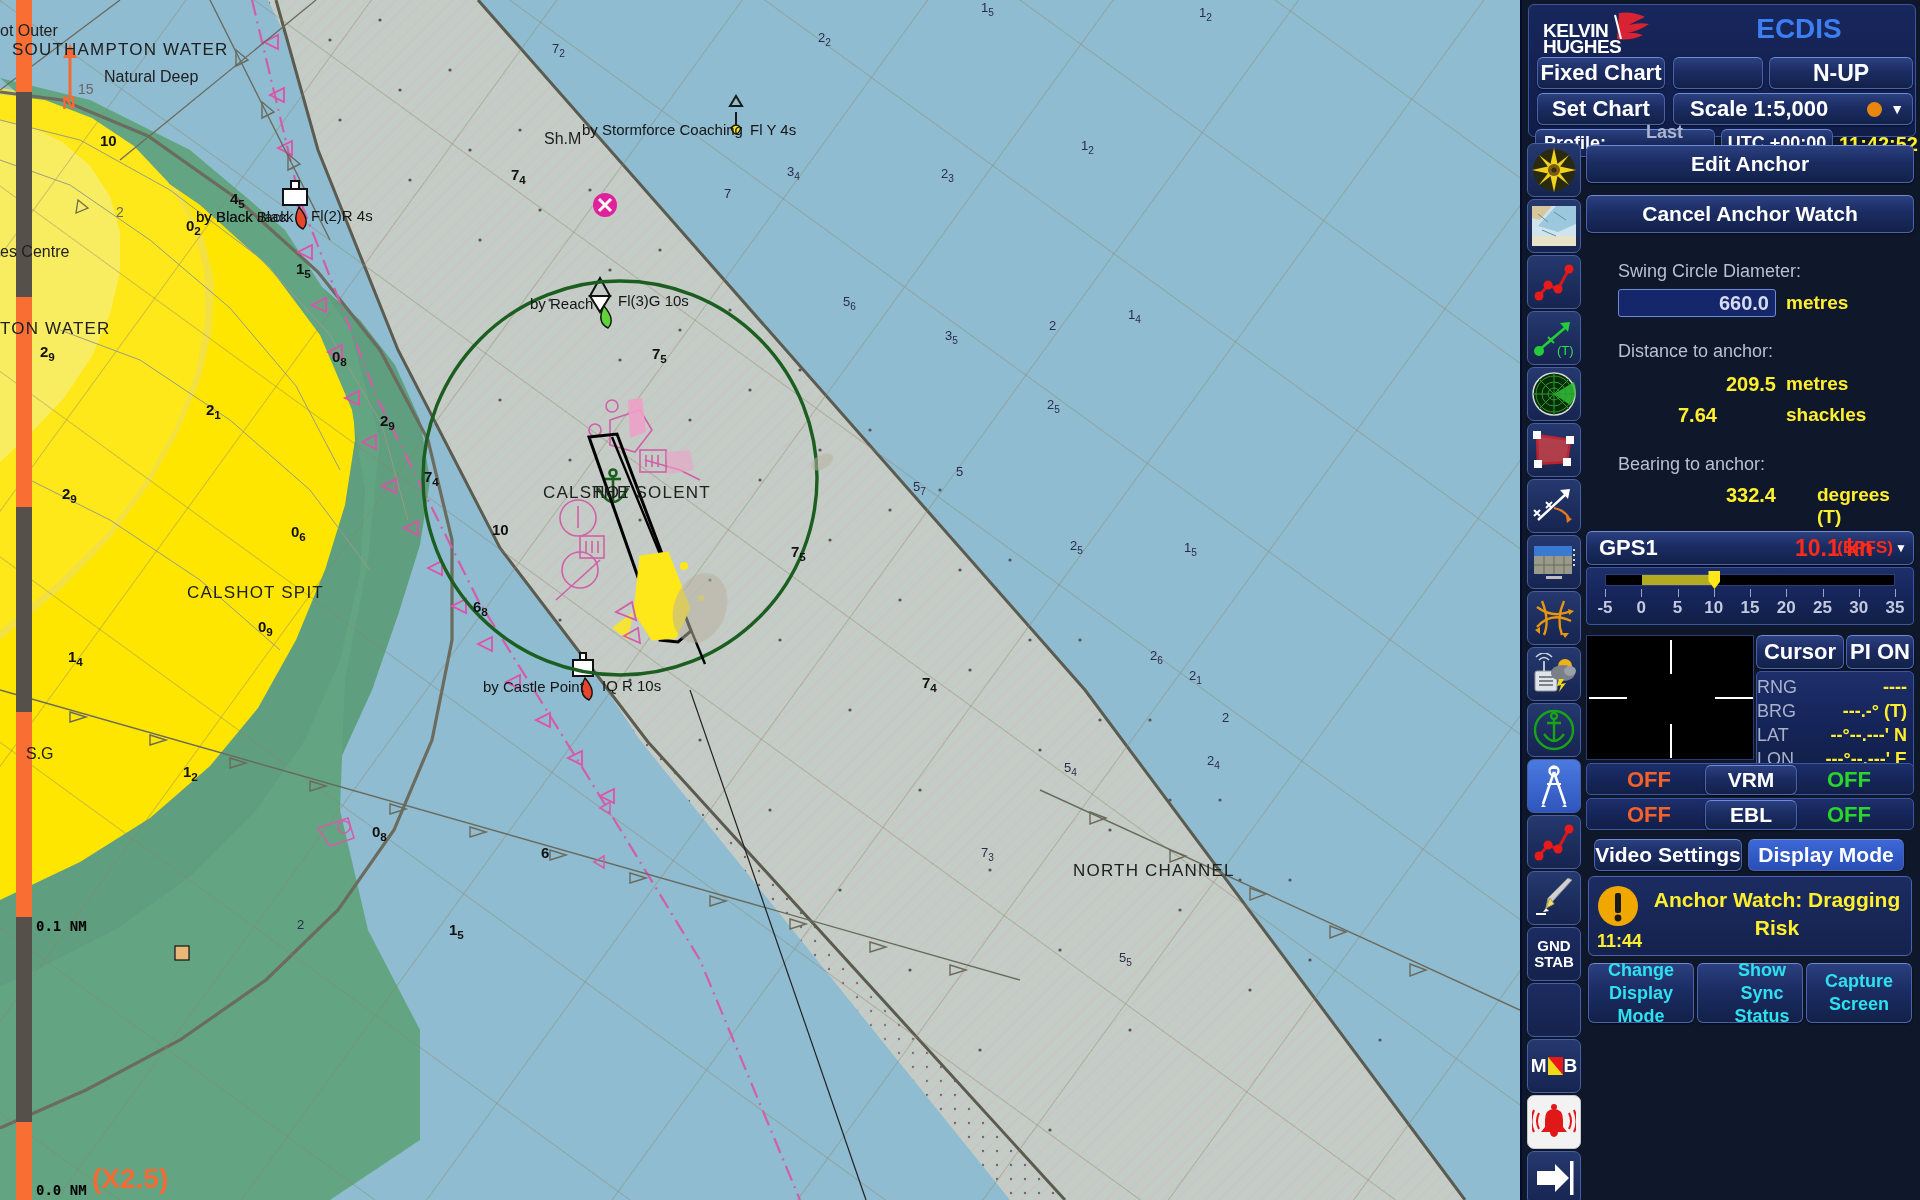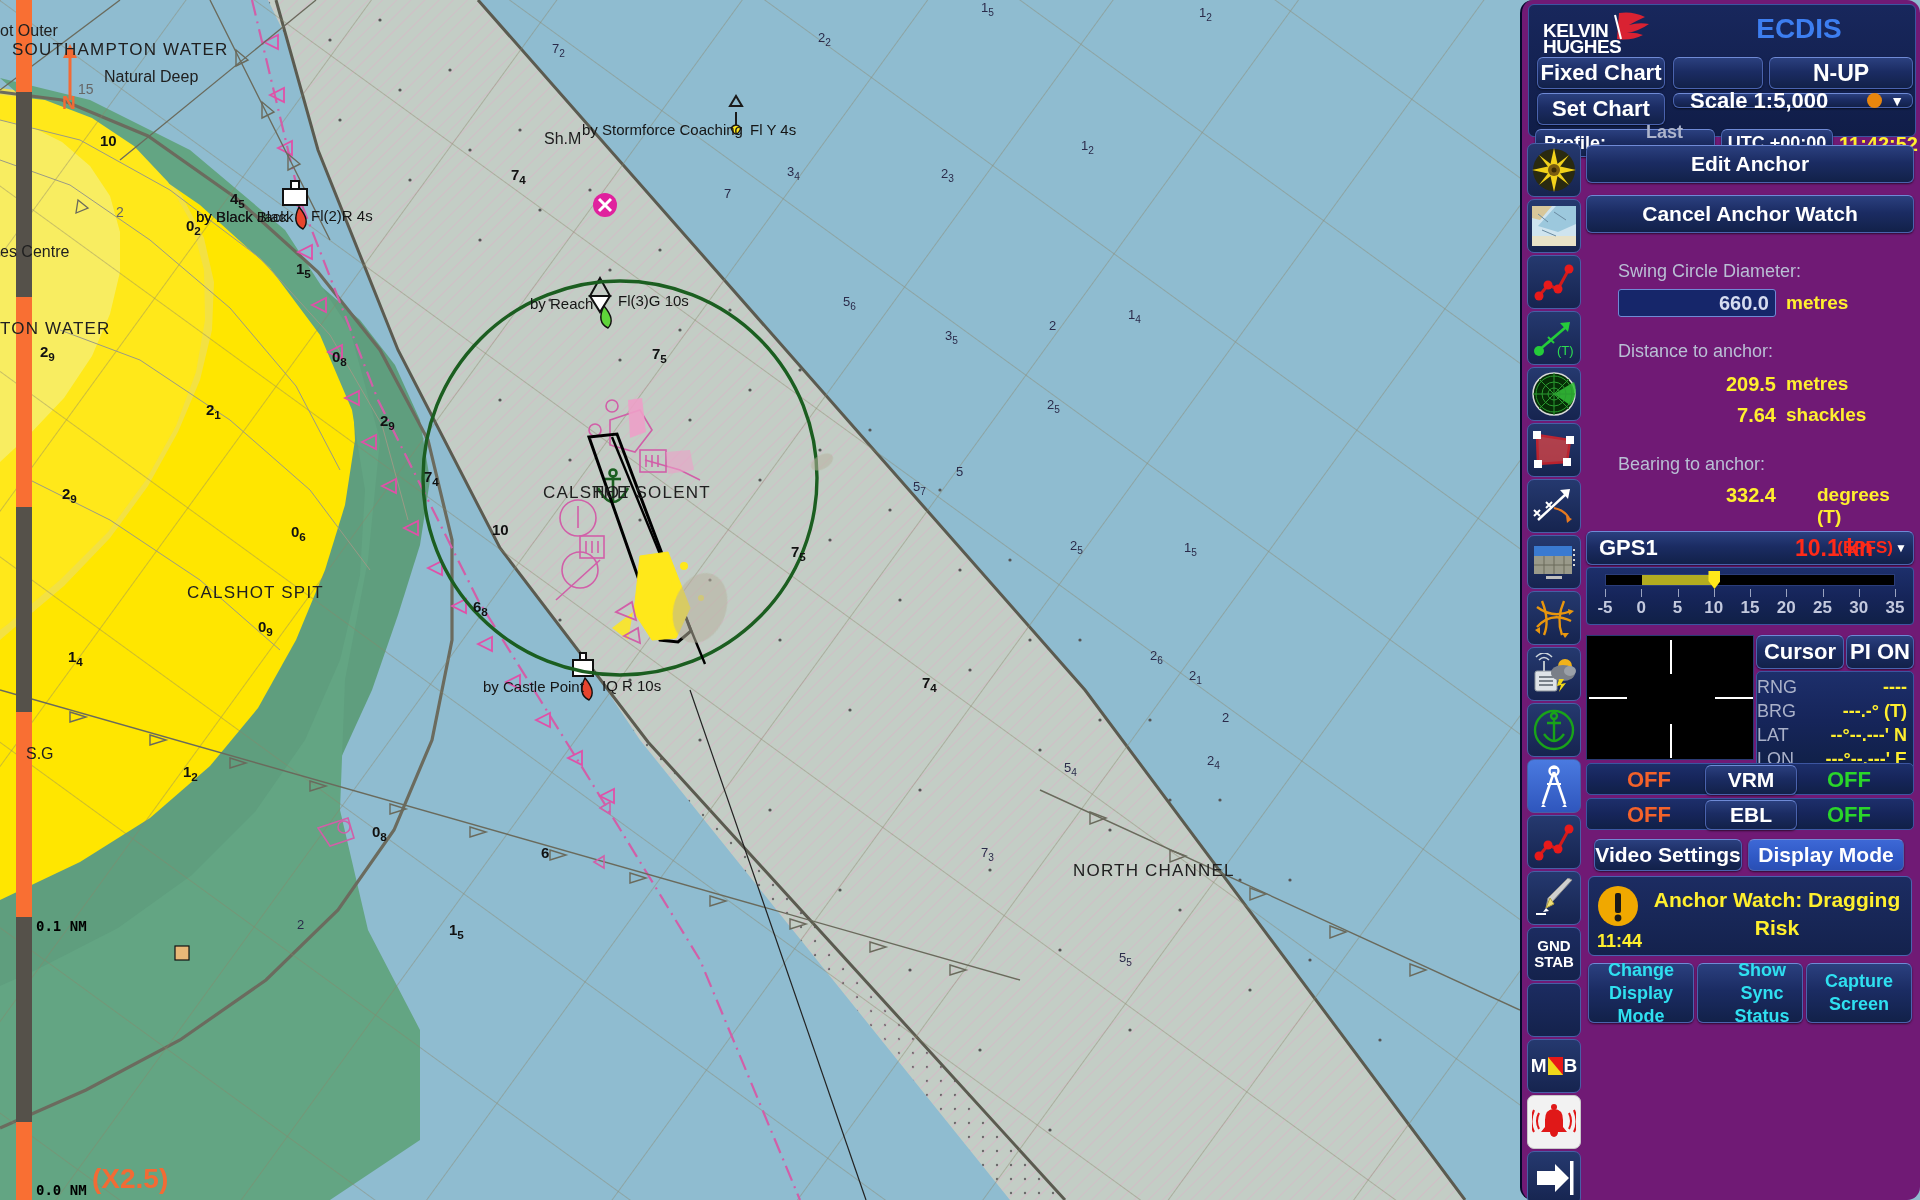--- a/index.html
+++ b/index.html
@@ -40,23 +40,22 @@
 
   
   #scalebar { position:absolute; left:16px; top:0; width:16px; height:1200px; }
   .sb-seg-o { position:absolute; left:0; width:16px; background:#f96f33; }
   .sb-seg-d { position:absolute; left:0; width:16px; background:#55514a; }
 
   
   #panel {
     position: absolute; right: 0; top: 0;
     width: 400px; height: 1200px;
-    background: #701a75;
+    background: #0f172a;
     border-left: 2px solid #05092a;
-    border-radius: 13px;
   }
   .pnl-box {
     background: linear-gradient(180deg,#1d2f6b 0%, #16255a 50%, #102047 100%);
     border: 1px solid #3c55a0;
     border-radius: 5px;
   }
   .btn {
     background: linear-gradient(180deg,#2b407f 0%,#1b2c63 45%,#122149 100%);
     border: 1px solid #4a63ae;
     border-top-color:#6f8ad6;
@@ -562,21 +561,21 @@
         <div class="logo-txt" style="position:absolute;left:2px;top:9px;font-size:19px;">KELVIN</div>
         <div class="logo-txt" style="position:absolute;left:2px;top:25px;font-size:19px;">HUGHES</div>
       </div>
       <div id="ecdis-title">ECDIS</div>
 
       <div class="btn" style="position:absolute;left:8px;top:52px;width:128px;height:32px;font-size:22px;">Fixed Chart</div>
       <div class="btn" style="position:absolute;left:144px;top:52px;width:90px;height:32px;"></div>
       <div class="btn" style="position:absolute;left:240px;top:52px;width:144px;height:32px;font-size:23px;">N-UP</div>
 
       <div class="btn" style="position:absolute;left:8px;top:88px;width:128px;height:32px;font-size:22px;">Set Chart</div>
-      <div class="btn" style="position:absolute;left:144px;top:88px;width:240px;height:15px;justify-content:flex-start;padding-left:16px;font-size:22px;">
+      <div class="btn" style="position:absolute;left:144px;top:88px;width:240px;height:32px;justify-content:flex-start;padding-left:16px;font-size:22px;">
         <span>Scale 1:5,000</span>
         <span style="position:absolute;right:30px;width:15px;height:15px;border-radius:50%;background:#e8860d;"></span>
         <span style="position:absolute;right:8px;color:#fff;font-size:14px;">▼</span>
       </div>
 
       <div class="btn" style="position:absolute;left:6px;top:124px;width:180px;height:28px;justify-content:flex-start;padding-left:8px;font-size:18px;">
         <span style="color:#fff;">Profile:</span>
         <span style="color:#aeb5cc;margin-left:9px;">Last Settings</span>
       </div>
       <div class="btn" style="position:absolute;left:192px;top:124px;width:112px;height:28px;font-size:18px;">UTC +00:00</div>
@@ -796,21 +795,21 @@
       <div class="btn" style="position:absolute;left:0;top:2px;width:328px;height:38px;">Edit Anchor</div>
       <div class="btn" style="position:absolute;left:0;top:52px;width:328px;height:38px;">Cancel Anchor Watch</div>
 
       <div class="field-label" style="position:absolute;left:32px;top:118px;">Swing Circle Diameter:</div>
       <div class="numbox" style="position:absolute;left:32px;top:146px;width:158px;height:28px;">660.0</div>
       <div class="val-unit" style="position:absolute;left:200px;top:149px;">metres</div>
 
       <div class="field-label" style="position:absolute;left:32px;top:198px;">Distance to anchor:</div>
       <div class="val-yellow" style="position:absolute;left:92px;top:230px;width:98px;text-align:right;">209.5</div>
       <div class="val-unit" style="position:absolute;left:200px;top:230px;">metres</div>
-      <div class="val-yellow" style="position:absolute;left:92px;top:261px;width:98px;text-align:right;">7.64</div>
+      <div class="val-yellow" style="position:absolute;left:92px;top:261px;width:98px;">7.64</div>
       <div class="val-unit" style="position:absolute;left:200px;top:261px;">shackles</div>
 
       <div class="field-label" style="position:absolute;left:32px;top:311px;">Bearing to anchor:</div>
       <div class="val-yellow" style="position:absolute;left:92px;top:341px;width:98px;text-align:right;">332.4</div>
       <div class="val-unit" style="position:absolute;left:200px;top:341px;margin-left:31px;">degrees (T)</div>
 
       <div class="btn" style="position:absolute;left:0;top:388px;width:328px;height:34px;justify-content:flex-start;padding-left:12px;">
         <span style="font-size:22px;">GPS1</span>
         <span style="position:absolute;right:40px;color:#ff2a18;font-size:23px;">10.1 kn</span>
         <span style="position:absolute;right:20px;color:#ff2a18;font-size:17px;">(EPFS)</span>

